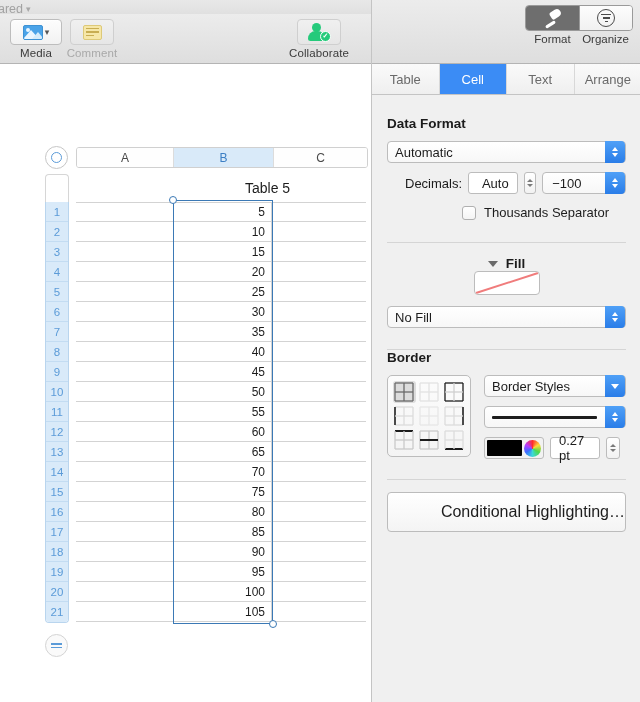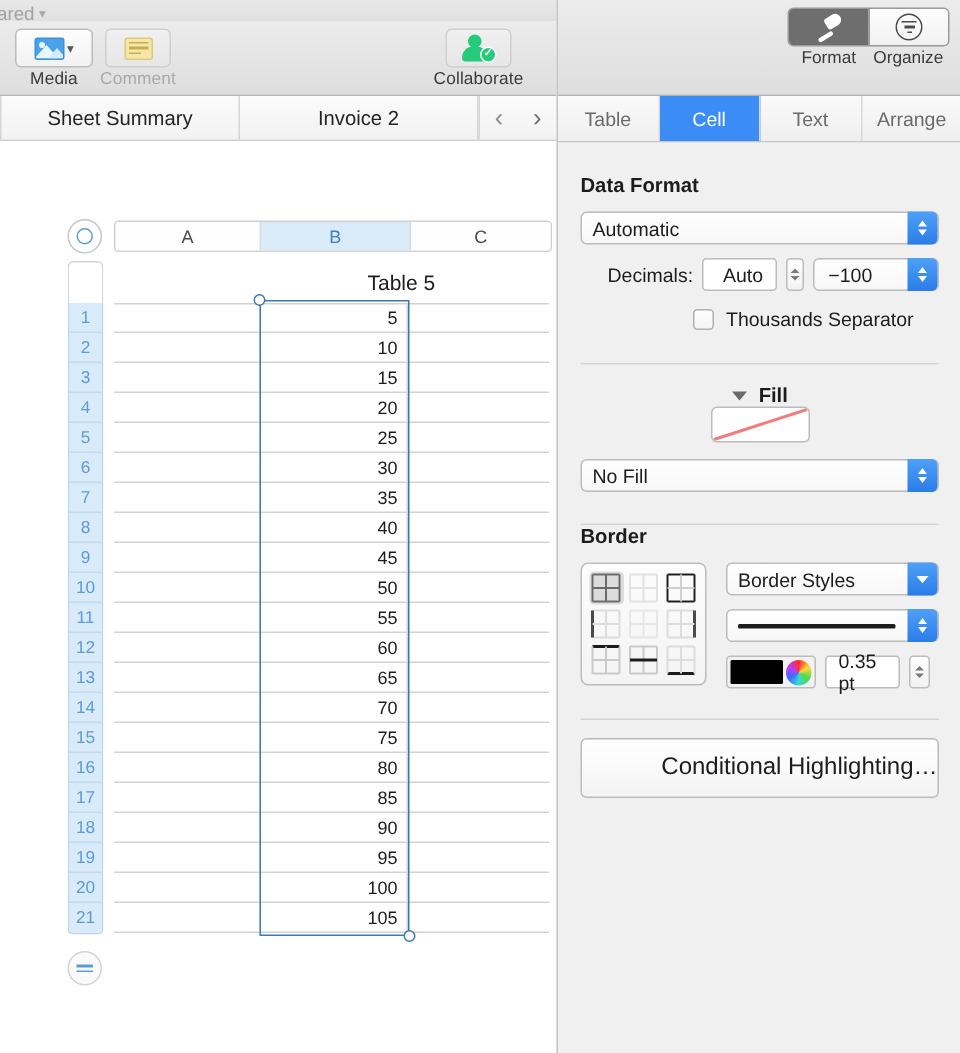--- a/index.html
+++ b/index.html
@@ -272,32 +272,20 @@
           <span class="ico-collab">
             <span class="head"></span>
               <span class="body"></span>
               <span class="chk">✓</span>
           </span>
         </div>
         <span class="tb-label">Collaborate</span>
       </div>
     </div>
 
-    <div class="sheetbar">
-      <div class="sheet-tab">
-        <span>Sheet Summary</span>
-      </div>
-      <div class="sheet-tab">
-        <span>Invoice 2</span>
-      </div>
-      <div class="sheet-nav">
-        <span>‹</span>
-        <span style="color:#6e6e6e;">›</span>
-      </div>
-    </div>
 
     <div style="position:absolute;left:0;top:95px;width:371px;height:607px;"></div>
 
     <div class="corner-handle">
       <span class="inner"></span>
     </div>
 
     <div class="colhead">
       <div class="ch" style="width:97px;">
         <span>A</span>
@@ -666,21 +654,21 @@
                 <span class="ar dn"></span>
             </span>
           </div>
 
           <div class="row" style="margin-top:9px; gap:6px;">
             <span class="colorwell">
               <span class="sw"></span>
               <span class="wheel"></span>
             </span>
             <span class="txtfield" style="width:50px;justify-content:center;">
-              <span>0.35 pt</span>
+              <span>0.27 pt</span>
             </span>
             <span class="stepper-gray">
               <span class="ar up"></span>
                 <span class="ar dn"></span>
             </span>
           </div>
         </div>
       </div>
 
       <div class="divider" style="margin-top:20px;"></div>

